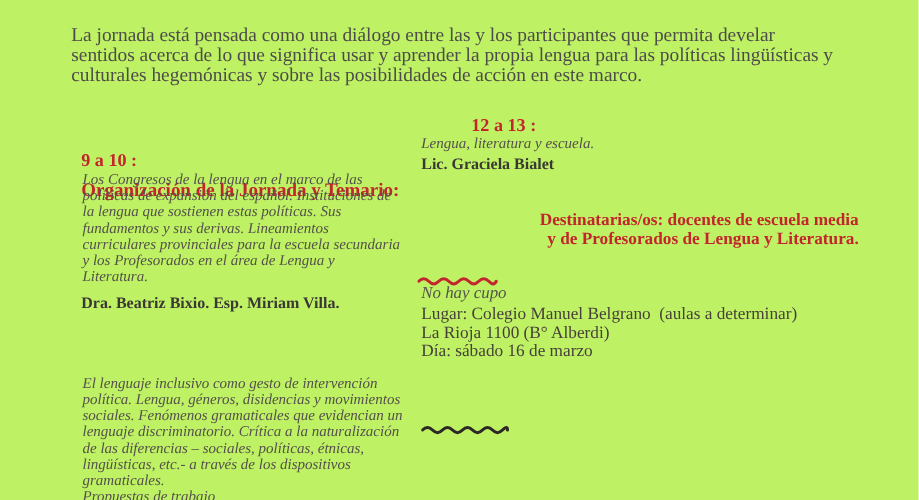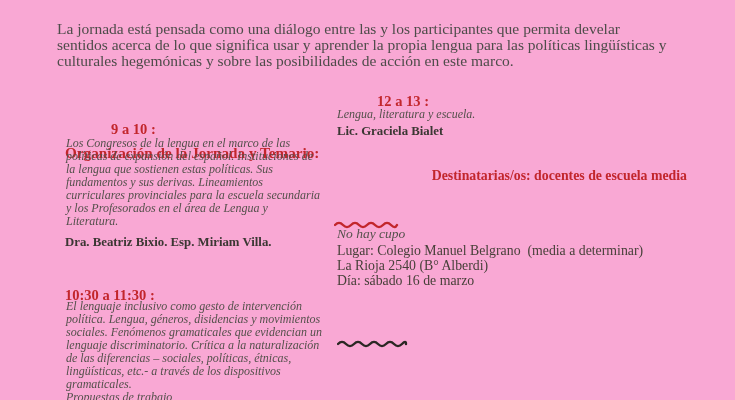--- a/index.html
+++ b/index.html
@@ -1,18 +1,18 @@
 <!DOCTYPE html>
 <html><head>
 <meta charset="utf-8">
 <style>
   html,body { margin:0; padding:0; background:#ffffff; }
   #page {
     position:relative; width:735px; height:400px;
-    background:#f9a8d4; overflow:hidden;
+    background:#bef264; overflow:hidden;
     font-family:"Liberation Serif","DejaVu Serif",serif;
     color:#3c3835;
   }
   .abs { position:absolute; }
   .intro {
     left:57px; top:5px; width:614px;
     font-size:15.5px; line-height:16.4px; color:#4e4c4a;
   }
   .program-heading {
     left:65px; top:106px;
@@ -50,46 +50,46 @@
 </style>
 </head>
 <body>
 
 <div id="page">
 
   <p class="abs intro">La jornada está pensada como una diálogo entre las y los participantes que permita develar sentidos acerca de lo que significa usar y aprender la propia lengua para las políticas lingüísticas y culturales hegemónicas y sobre las posibilidades de acción en este marco.</p>
 
   <div class="abs program-heading">Organización de la Jornada y Temario:</div>
 
-  <div class="abs session-time" style="left:65px; top:121px;margin-left:46px;">9 a 10 :</div>
+  <div class="abs session-time" style="left:65px; top:121px;">9 a 10 :</div>
   <div class="abs session-desc" style="left:66px; top:137px; width:255px;">Los Congresos de la lengua en el marco de las políticas de expansión del español. Instituciones de la lengua que sostienen estas políticas. Sus fundamentos y sus derivas. Lineamientos curriculares provinciales para la escuela secundaria y los Profesorados en el área de Lengua y Literatura.</div>
   <div class="abs session-speakers" style="left:65px; top:235px;">Dra. Beatriz Bixio. Esp. Miriam Villa.</div>
 
-  <div class="abs session-time" style="left:65px; top:287px;">10:30 a 11:30 :</div>
   <div class="abs session-desc" style="left:66px; top:300px; width:262px;">
     <span>El lenguaje inclusivo como gesto de intervención política. Lengua, géneros, disidencias y movimientos sociales. Fenómenos gramaticales que evidencian un lenguaje discriminatorio. Crítica a la naturalización de las diferencias – sociales, políticas, étnicas, lingüísticas, etc.- a través de los dispositivos gramaticales.</span>
     <span class="extra-line">Propuestas de trabajo</span>
   </div>
 
   <div class="abs session-time" style="left:337px; top:93px;margin-left:40px;">12 a 13 :</div>
   <div class="abs session-speakers" style="left:337px; top:124px;">Lic. Graciela Bialet</div>
   <div class="abs session-desc" style="left:337px; top:108px; width:340px;">Lengua, literatura y escuela.</div>
 
   <div class="abs audience">
     <span>Destinatarias/os: docentes de escuela media</span>
+    <span>y de Profesorados de Lengua y Literatura.</span>
   </div>
   <div class="abs capacity">No hay cupo</div>
 
   <svg class="abs squiggle" style="left:334px; top:219px;" width="66" height="10" viewBox="0 0 66 10">
     <path d="M1,6 Q5,1.8 9,6 T17,6 T25,6 T33,6 T41,6 T49,6 T57,6 T63,6" fill="none" stroke="#c2262c" stroke-width="2.4" stroke-linecap="round"></path>
   </svg>
 
   <div class="abs info">
-    <span>Lugar: Colegio Manuel Belgrano  (media a determinar)</span>
-    <span>La Rioja 2540 (B° Alberdi)</span>
+    <span>Lugar: Colegio Manuel Belgrano  (aulas a determinar)</span>
+    <span>La Rioja 1100 (B° Alberdi)</span>
     <span>Día: sábado 16 de marzo</span>
   </div>
 
 
   <svg class="abs squiggle" style="left:337px; top:338px;" width="72" height="10" viewBox="0 0 72 10">
     <path d="M1,6 Q5,1.8 9,6 T17,6 T25,6 T33,6 T41,6 T49,6 T57,6 T65,6 T69,6" fill="none" stroke="#2b2724" stroke-width="2.4" stroke-linecap="round"></path>
   </svg>
 
 </div>
 

